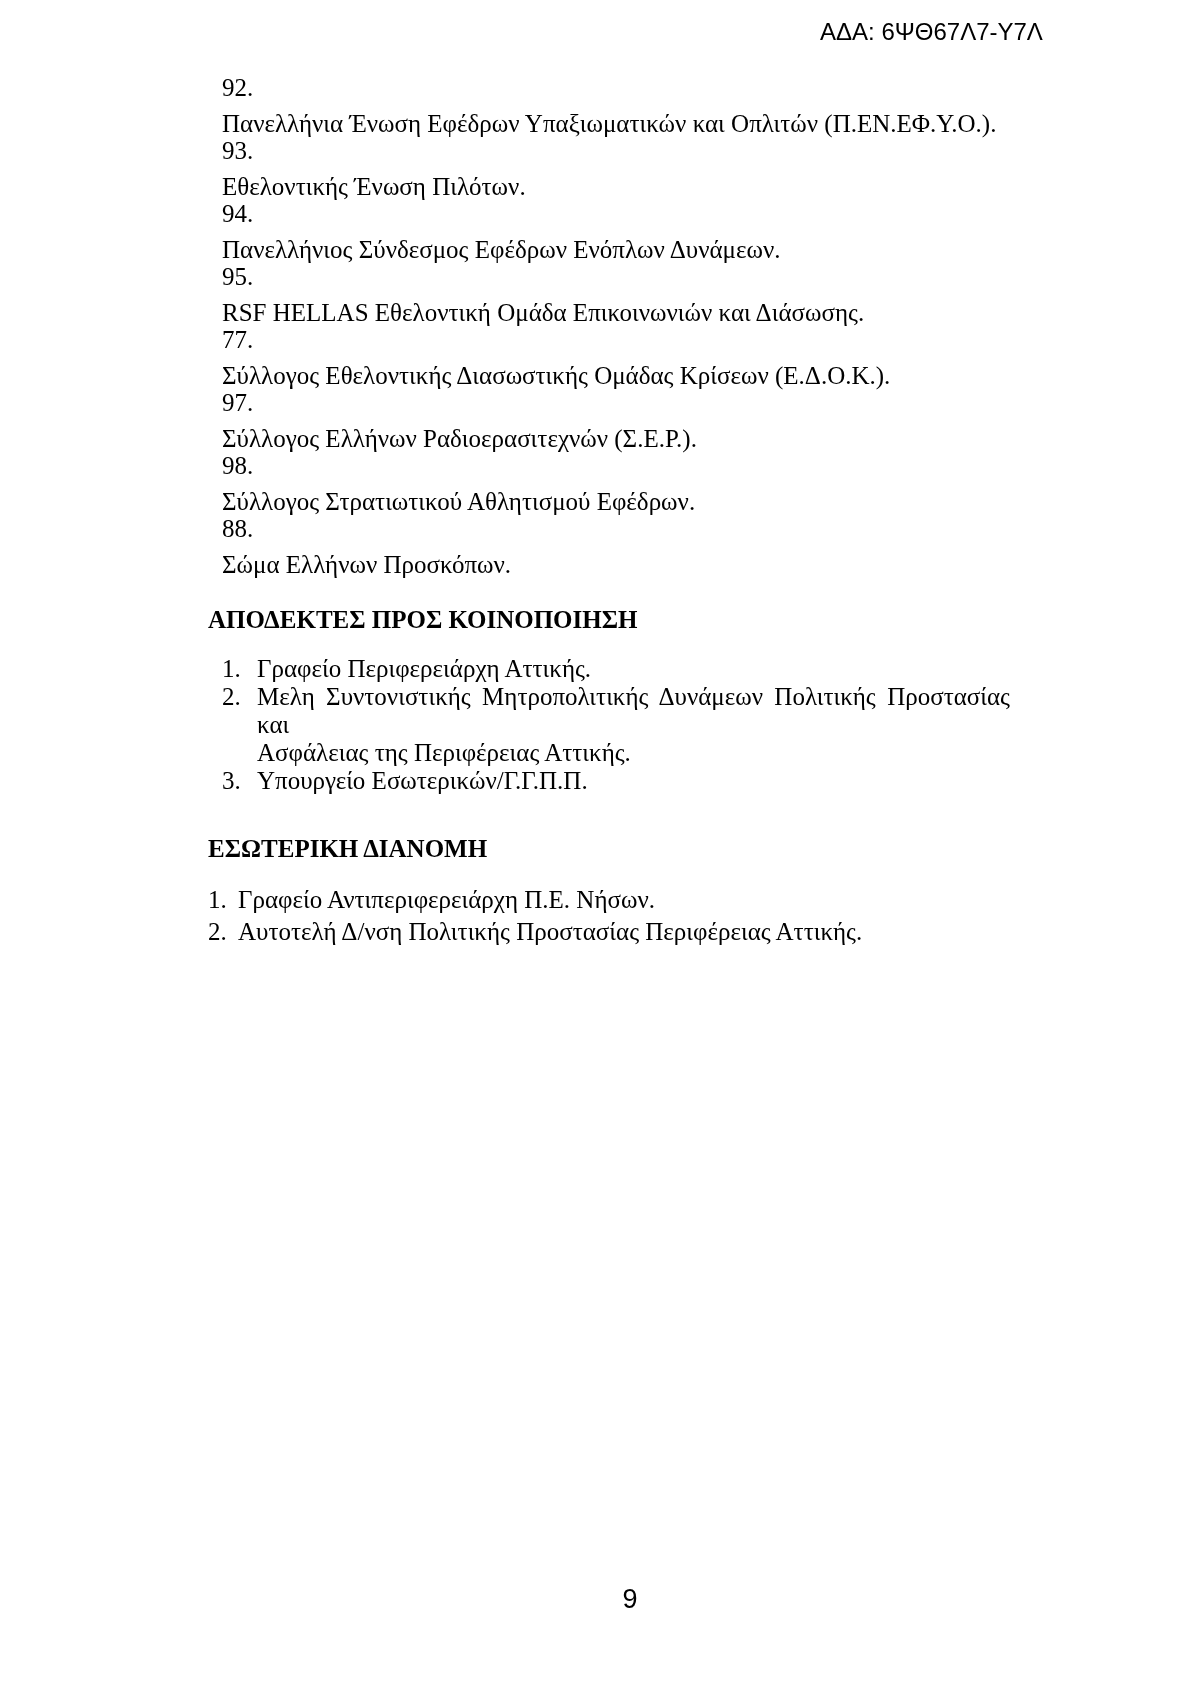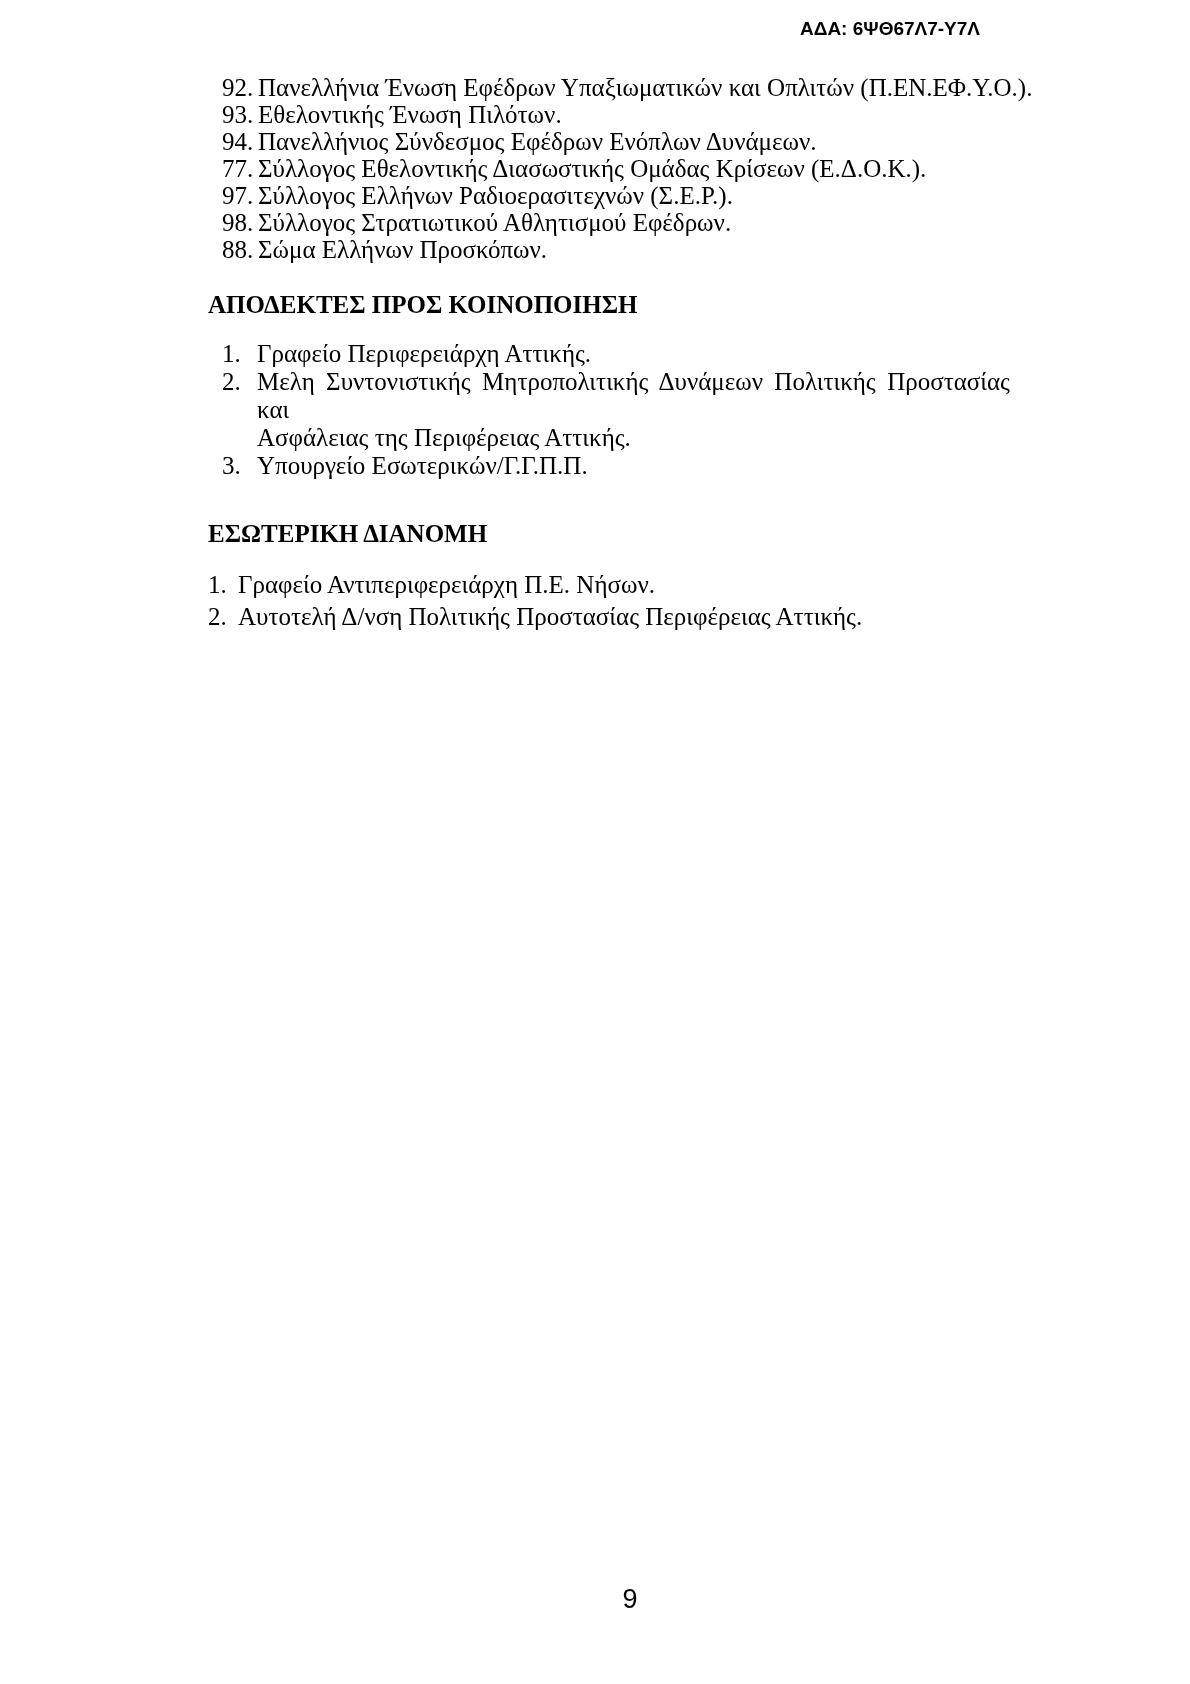--- a/index.html
+++ b/index.html
@@ -10,37 +10,37 @@
     height: 1684px;
     background: #ffffff;
     color: #000000;
     font-family: "Liberation Serif", serif;
     font-size: 25px;
     overflow: hidden;
   }
   .ada-header {
     position: absolute;
     top: 18px;
-    left: 800px;
+    left: 820px;
     font-family: "Liberation Sans", sans-serif;
-    font-size: 19px;
+    font-size: 24px;
     white-space: nowrap;
-    font-weight: bold;
   }
   .content {
     position: absolute;
     top: 74px;
     left: 208px;
     width: 802px;
   }
   .num-list { padding-left: 14px; }
   .num-list .row {
     display: flex;
     line-height: 27px;
     white-space: nowrap;
+    flex-direction: column;
   }
   .num-list .num { flex: 0 0 36px; }
   .cc-list { margin-top: 22px; padding-left: 14px; }
   .cc-list .row { display: flex; line-height: 28px; }
   .cc-list .num { flex: 0 0 35px; }
   .cc-list .row .text { white-space: nowrap; text-align: center; }
   .cc-list .row.wrapped .text-block { flex: 1 1 auto; white-space: normal; }
   .cc-list .line-justify {
     line-height: 28px;
     text-align: justify;
@@ -88,20 +88,24 @@
       </div>
       <div class="row">
         <span class="num">93.</span>
         <span class="text">Εθελοντικής Ένωση Πιλότων.</span>
       </div>
       <div class="row">
         <span class="num">94.</span>
         <span class="text">Πανελλήνιος Σύνδεσμος Εφέδρων Ενόπλων Δυνάμεων.</span>
       </div>
       <div class="row">
+        <span class="num">95.</span>
+        <span class="text">RSF HELLAS Εθελοντική Ομάδα Επικοινωνιών και Διάσωσης.</span>
+      </div>
+      <div class="row">
         <span class="num">77.</span>
         <span class="text">Σύλλογος Εθελοντικής Διασωστικής Ομάδας Κρίσεων (Ε.Δ.Ο.Κ.).</span>
       </div>
       <div class="row">
         <span class="num">97.</span>
         <span class="text">Σύλλογος Ελλήνων Ραδιοερασιτεχνών (Σ.Ε.Ρ.).</span>
       </div>
       <div class="row">
         <span class="num">98.</span>
         <span class="text">Σύλλογος Στρατιωτικού Αθλητισμού Εφέδρων.</span>

